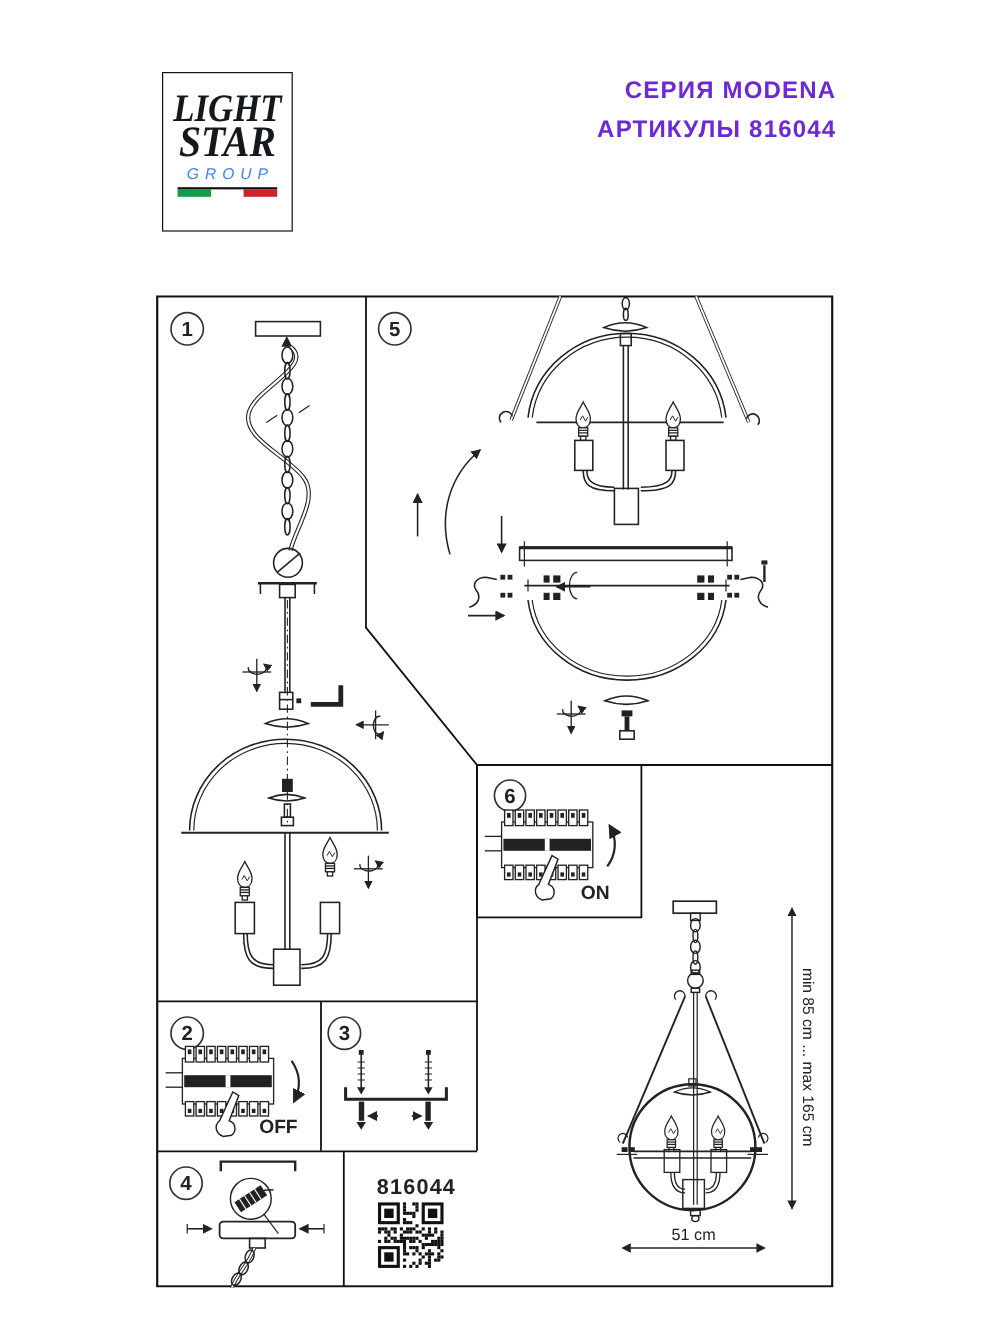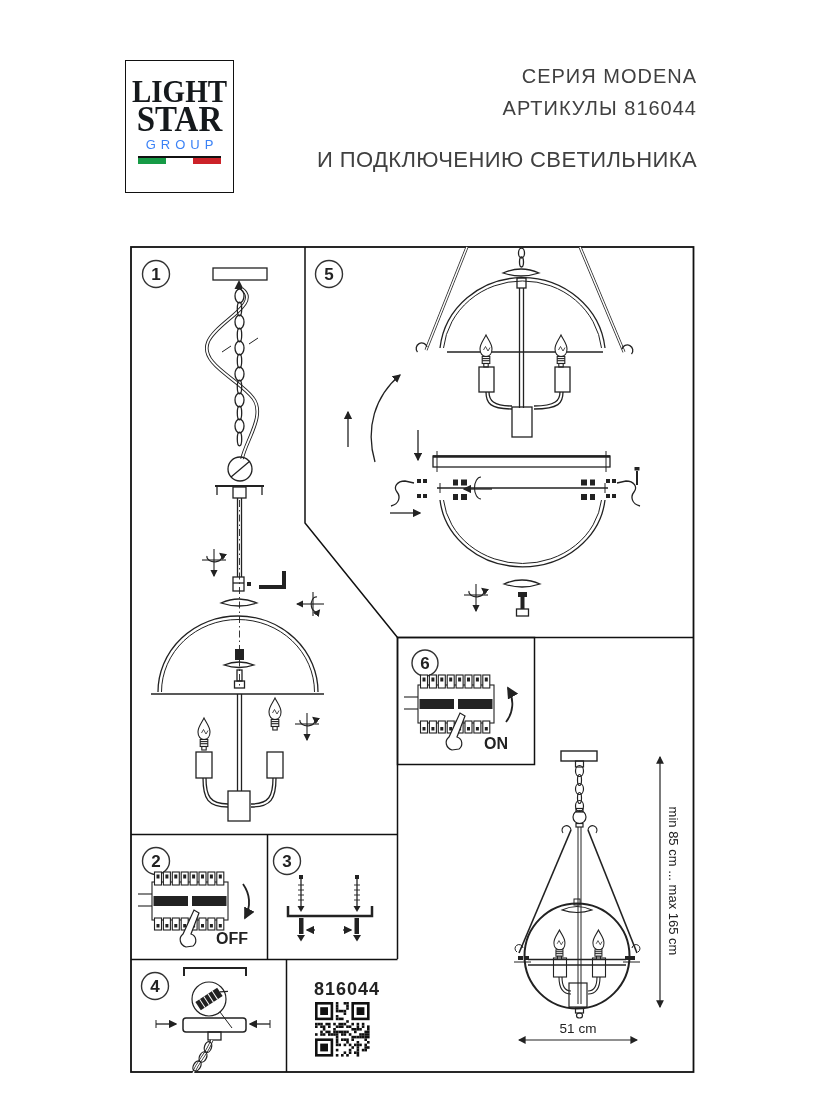--- a/index.html
+++ b/index.html
@@ -1,34 +1,34 @@
 <!DOCTYPE html>
 <html><head>
 <meta charset="utf-8">
 <style>
   html,body{margin:0;padding:0;background:#fff;}
   .page{position:relative;width:826px;height:1108px;background:#ffffff;overflow:hidden;
         font-family:"Liberation Sans",sans-serif;color:#1d1d1b;}
   
-  .logo-box{position:absolute;left:125px;top:60px;width:107px;height:131px;
-            border:1.5px solid #111;background:#fff;text-align:center;}
+  .logo-box{position:absolute;left:135px;top:60px;width:107px;height:131px;
+            border:1.5px solid #111;background:#fff;text-align:center;font-style:italic;}
   .logo-word1{font-family:"Liberation Serif",serif;font-weight:bold;font-size:29px;
               line-height:27px;margin-top:17px;letter-spacing:0px;transform:scaleY(1.12);color:#15191c;}
   .logo-word2{font-family:"Liberation Serif",serif;font-weight:bold;font-size:33px;
               line-height:29px;letter-spacing:0px;transform:scaleY(1.1);color:#15191c;}
   .logo-word3{font-size:13px;letter-spacing:5px;margin-left:5px;margin-top:3px;color:#3b82f6;}
   .logo-flag{width:83px;height:8px;margin:4px auto 0 auto;border-top:2px solid #111;
              display:flex;}
   .logo-flag span{flex:1;height:6px;}
   .flag-green{background:#169b46;}
   .flag-white{background:#ffffff;}
   .flag-red{background:#cc2229;}
   
   .title-block{position:absolute;top:60px;right:129px;width:450px;text-align:right;
-               font-weight:normal;color:#404040;}
+               font-weight:bold;color:#6d28d9;}
   .title-line1{font-size:20px;letter-spacing:1px;line-height:32px;}
   .title-line2{font-size:20px;letter-spacing:1px;line-height:32px;}
   .title-gap{height:22px;}
   .title-line3{font-size:22px;letter-spacing:1.4px;line-height:28px;}
   .title-line4{font-size:22px;letter-spacing:0.4px;line-height:28px;}
   
   .diagram{position:absolute;left:130px;top:246px;width:565px;height:827px;}
   svg text{font-family:"Liberation Sans",sans-serif;}
 </style>
 </head>
@@ -44,21 +44,20 @@
       <span class="flag-green"></span>
       <span class="flag-white"></span>
       <span class="flag-red"></span>
     </div>
   </div>
 
   <div class="title-block">
     <div class="title-line1">СЕРИЯ MODENA</div>
     <div class="title-line2">АРТИКУЛЫ 816044</div>
     <div class="title-gap"></div>
-    <div class="title-line4">И ПОДКЛЮЧЕНИЮ СВЕТИЛЬНИКА</div>
   </div>
 
   <svg class="diagram" viewBox="130 246 565 827">
     <defs>
       <marker id="ah" viewBox="0 0 10 10" refX="8.5" refY="5" markerWidth="6.5" markerHeight="6.5" orient="auto-start-reverse">
         <path d="M0,0 L10,5 L0,10 z" fill="#222"></path>
       </marker>
 
       <g id="bulb" stroke="#222" stroke-width="1.1" fill="#fff">
         <path d="M7,0 C9,4.5 13,8.5 13,14 C13,18.5 10.6,21.5 7,21.5 C3.4,21.5 1,18.5 1,14 C1,8.5 5,4.5 7,0 Z"></path>

